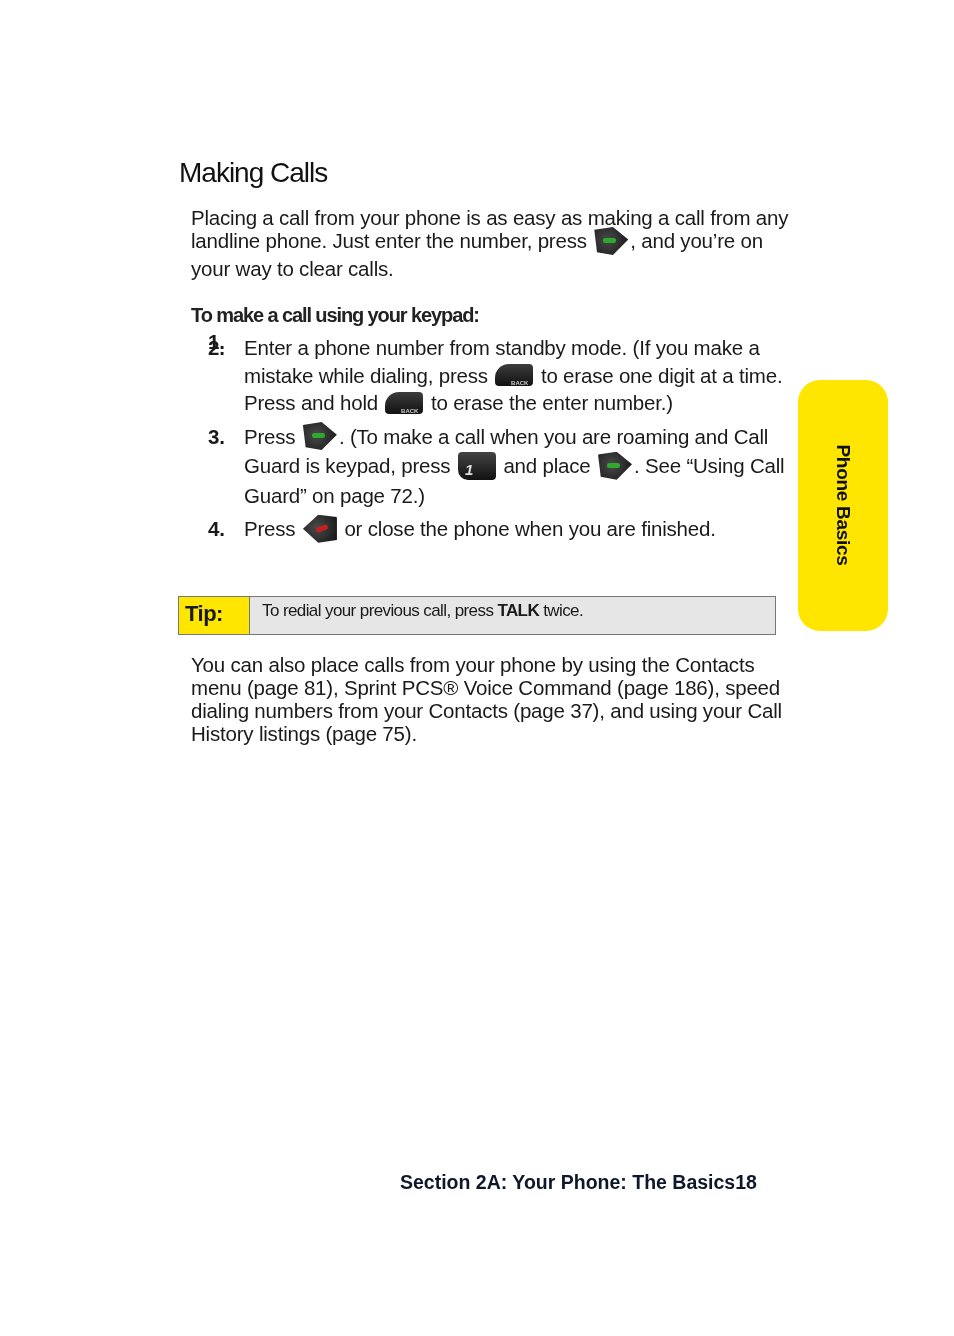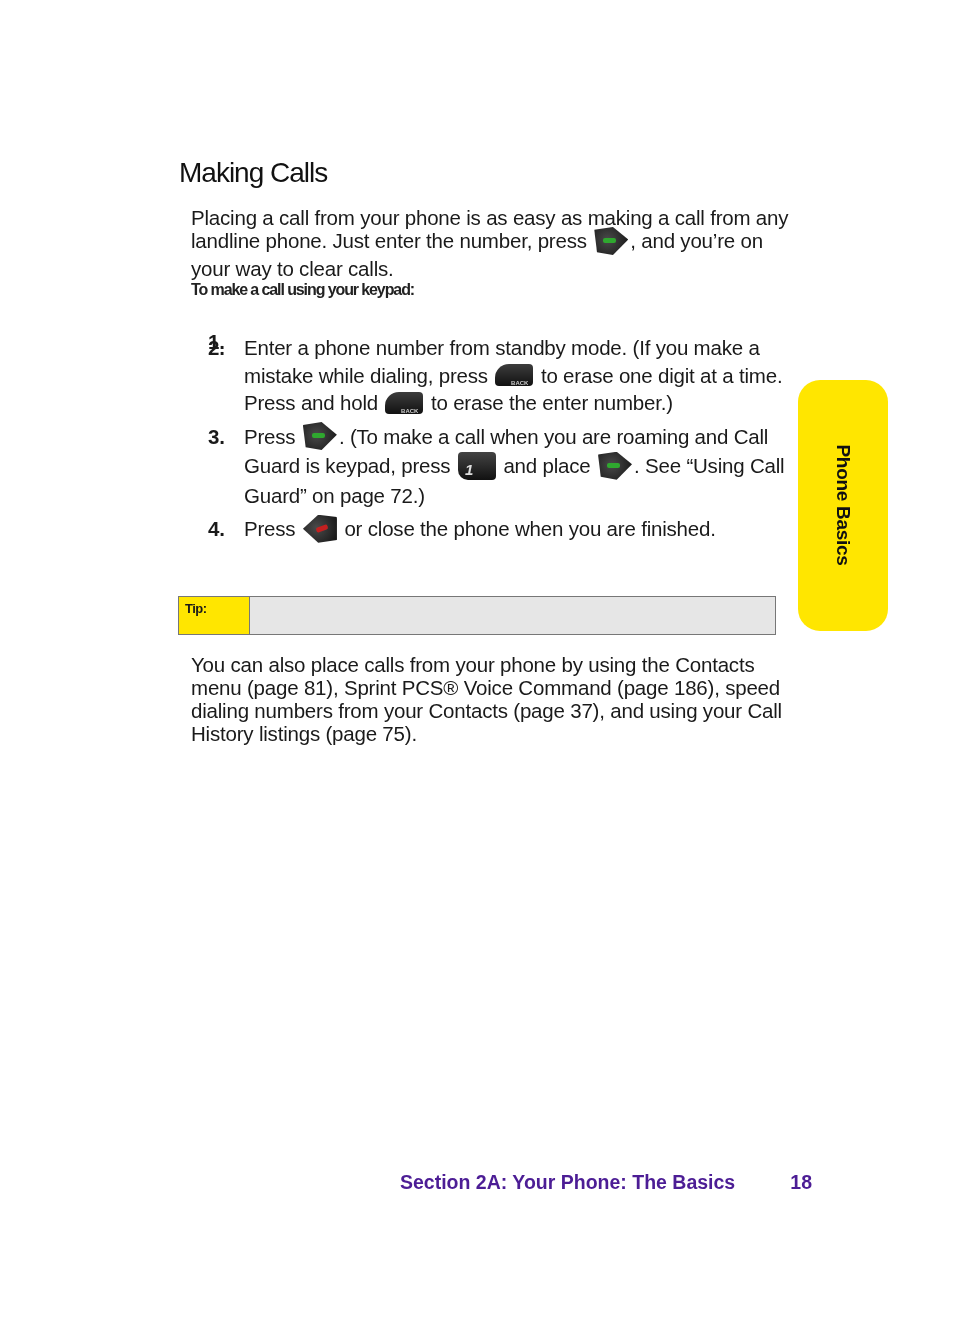--- a/index.html
+++ b/index.html
@@ -13,22 +13,22 @@
       font-size: 28px; font-weight: normal; letter-spacing: -1px; color: #111;
       font-family: "Liberation Sans", sans-serif;
     }
     .body-text {
       position: absolute; left: 191px; width: 600px;
       font-size: 20.5px; line-height: 23px; color: #1a1a1a;
       letter-spacing: -0.2px;
     }
     .intro { top: 206px; }
     .subhead {
-      position: absolute; left: 191px; top: 281px;
-      font-size: 16px; font-weight: bold; letter-spacing: -1.1px; color: #222;
+      position: absolute; left: 191px; top: 304px;
+      font-size: 20px; font-weight: bold; letter-spacing: -1.1px; color: #222;
     }
     .steps { position: absolute; left: 191px; top: 328px; width: 600px; }
     .step { position: relative; padding-left: 53px; font-size: 20.5px; line-height: 27.5px; margin-bottom: 6px; letter-spacing: -0.2px; }
     .step-num { position: absolute; left: 17px; top: 0; font-weight: bold; }
     .key {
       display: inline-block; vertical-align: middle; position: relative;
       margin: 0 2px; top: -2px;
     }
     .key-talk, .key-end {
       width: 34px; height: 28px;
@@ -60,39 +60,39 @@
     .key-one::after {
       content: "1"; position: absolute; left: 7px; top: 4px;
       font-size: 15px; color: #ddd; font-style: italic; font-weight: bold;
     }
     .tip-box {
       position: absolute; left: 178px; top: 596px; width: 596px; height: 37px;
       border: 1px solid #777; display: flex; background: #e6e6e6;
     }
     .tip-label {
       width: 71px; background: #ffe600; border-right: 1px solid #777;
-      font-weight: bold; font-size: 13px; padding: 4px 0 0 6px; box-sizing: border-box;
+      font-weight: bold; font-size: 22px; padding: 4px 0 0 6px; box-sizing: border-box;
       letter-spacing: -0.5px;
     }
     .tip-text { padding: 4px 0 0 12px; font-size: 17px; letter-spacing: -0.6px; color: #1a1a1a; }
     .tip-text b { font-weight: bold; }
     .outro { top: 653px; }
     .side-tab {
       position: absolute; left: 798px; top: 380px; width: 90px; height: 251px;
       background: #ffe600; border-radius: 22px;
     }
     .side-tab-label {
       position: absolute; left: 45px; top: 125px;
       transform: translate(-50%, -50%) rotate(90deg);
       font-size: 19px; font-weight: bold; white-space: nowrap; color: #111;
       letter-spacing: -0.3px;
     }
     .footer {
       position: absolute; top: 1171px; left: 400px; width: 412px;
-      font-size: 19.5px; font-weight: bold; color: #4c1d95; display: flex; justify-content: space-between;
+      font-size: 19.5px; font-weight: bold; color: #0f172a; display: flex; justify-content: flex-start;
     }
   </style>
 </head>
 <body>
 
 <div class="heading">Making Calls</div>
 
 <div class="body-text intro">
   <span>Placing a call from your phone is as easy as making a call from any landline phone. Just enter the number, press </span><span class="key key-talk"></span><span>, and you’re on your way to clear calls.</span>
 </div>
@@ -112,20 +112,23 @@
     <span>Press </span><span class="key key-talk"></span><span>. (To make a call when you are roaming and Call Guard is keypad, press </span><span class="key key-one"></span><span> and place </span><span class="key key-talk"></span><span>. See “Using Call Guard” on page 72.)</span>
   </div>
   <div class="step">
     <span class="step-num">4.</span>
     <span>Press </span><span class="key key-end"></span><span> or close the phone when you are finished.</span>
   </div>
 </div>
 
 <div class="tip-box">
   <div class="tip-label">Tip:</div>
+  <div class="tip-text">
+    <span>To redial your previous call, press </span><b>TALK</b><span> twice.</span>
+  </div>
 </div>
 
 <div class="body-text outro">You can also place calls from your phone by using the Contacts menu (page 81), Sprint PCS® Voice Command (page 186), speed dialing numbers from your Contacts (page 37), and using your Call History listings (page 75).</div>
 
 <div class="side-tab">
   <div class="side-tab-label">Phone Basics</div>
 </div>
 
 <div class="footer">
   <span>Section 2A: Your Phone: The Basics</span>

